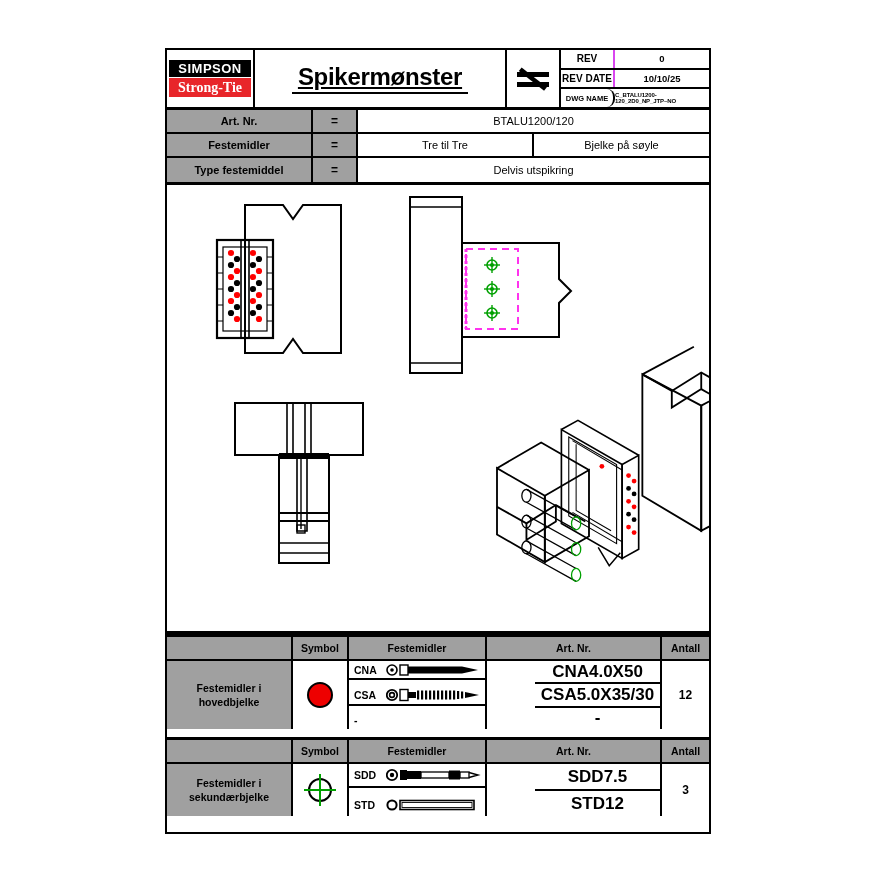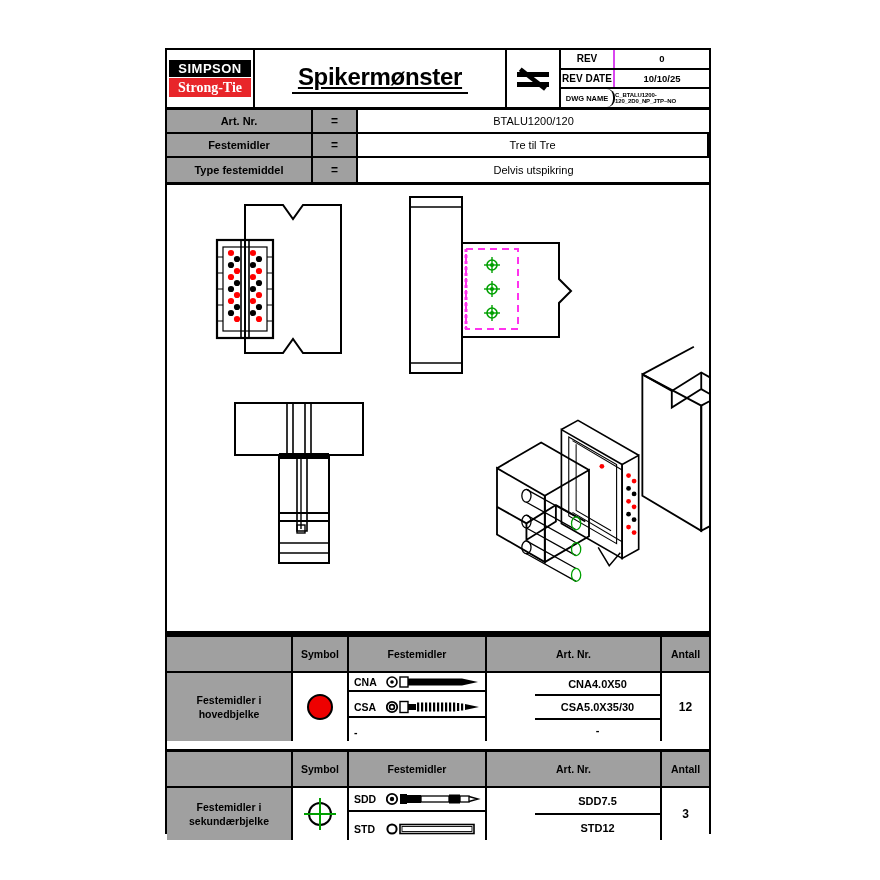--- a/index.html
+++ b/index.html
@@ -58,21 +58,21 @@
   .spec-val.half{flex:1 1 50%;border-right:2px solid #000;}
   .spec-val.half.last{border-right:none;}
 
   
   .canvas{position:relative;height:446px;border-bottom:3px solid #000;
           background:#fff;overflow:hidden;}
   .canvas svg{position:absolute;left:0;top:0;}
 
   
   .legend{border-top:3px solid #000;}
-  .lg-head{display:flex;height:36px;box-sizing:border-box;}
+  .lg-head{display:flex;height:24px;box-sizing:border-box;}
   .lg-body{display:flex;box-sizing:border-box;}
 
   .c-name{flex:0 0 126px;background:#a0a0a0;border-right:2px solid #000;box-sizing:border-box;}
   .c-sym{flex:0 0 56px;border-right:2px solid #000;box-sizing:border-box;}
   .c-fest{flex:0 0 138px;border-right:2px solid #000;box-sizing:border-box;}
   .c-art{flex:1 1 auto;border-right:2px solid #000;box-sizing:border-box;}
   .c-ant{flex:0 0 47px;box-sizing:border-box;}
 
   .lg-head .c-sym,.lg-head .c-fest,.lg-head .c-art,.lg-head .c-ant{
     background:#a0a0a0;display:flex;align-items:center;justify-content:center;
@@ -87,21 +87,21 @@
   .lg-body .c-fest{display:flex;flex-direction:column;background:#fff;gap:6px;}
   .lg-body .c-art{display:flex;flex-direction:column;background:#fff;}
   .lg-body .c-ant{display:flex;align-items:center;justify-content:center;
                   font-size:12px;font-weight:bold;background:#fff;}
 
   .fr{flex:1 1 0;display:flex;align-items:center;border-bottom:2px solid #000;
       padding-left:5px;box-sizing:border-box;gap:4px;}
   .fr:last-child{border-bottom:none;}
   .fr-code{font-size:10.5px;font-weight:bold;min-width:28px;}
   .ar{flex:1 1 0;display:flex;align-items:center;justify-content:center;
-      border-bottom:2px solid #000;font-size:11px;font-weight:bold;box-sizing:border-box;margin-left:48px;}
+      border-bottom:2px solid #000;font-size:17px;font-weight:bold;box-sizing:border-box;margin-left:48px;}
   .ar:last-child{border-bottom:none;}
 
   .lg-gap{height:8px;background:#fff;}
   .legend2{border-top:3px solid #000;border-bottom:0;}
 </style>
 </head>
 <body>
 
 <div id="sheet">
 
@@ -147,20 +147,21 @@
     <div class="spec-row">
       <div class="spec-lbl">Art. Nr.</div>
       <div class="spec-eq">=</div>
       <div class="spec-val">BTALU1200/120</div>
     </div>
 
     <div class="spec-row">
       <div class="spec-lbl">Festemidler</div>
       <div class="spec-eq">=</div>
       <div class="spec-val half">Tre til Tre</div>
+      <div class="spec-val half last">Bjelke på søyle</div>
     </div>
 
     <div class="spec-row">
       <div class="spec-lbl">Type festemiddel</div>
       <div class="spec-eq">=</div>
       <div class="spec-val">Delvis utspikring</div>
     </div>
   </div>
 
   <div class="canvas">

